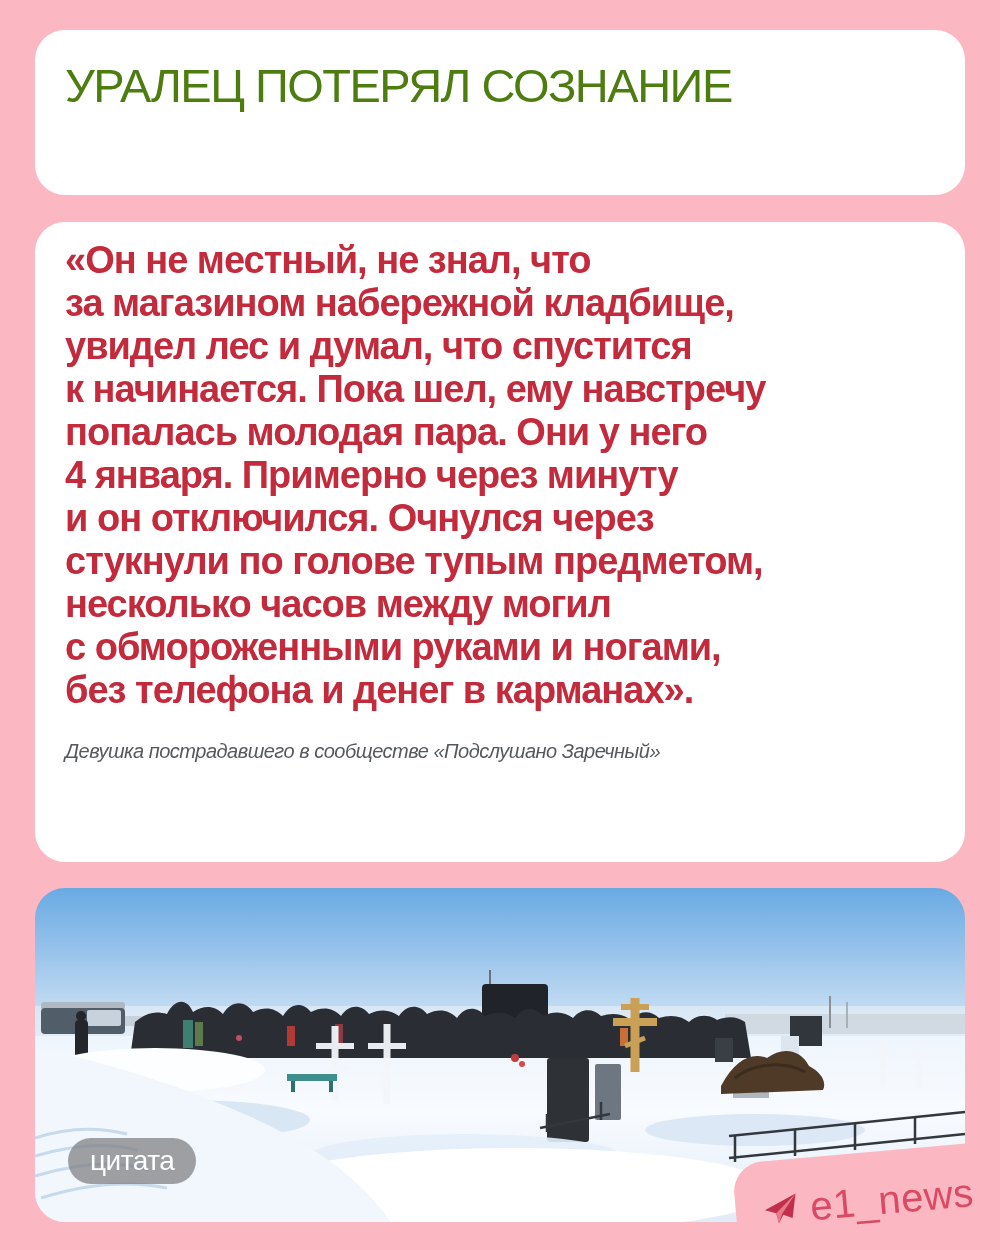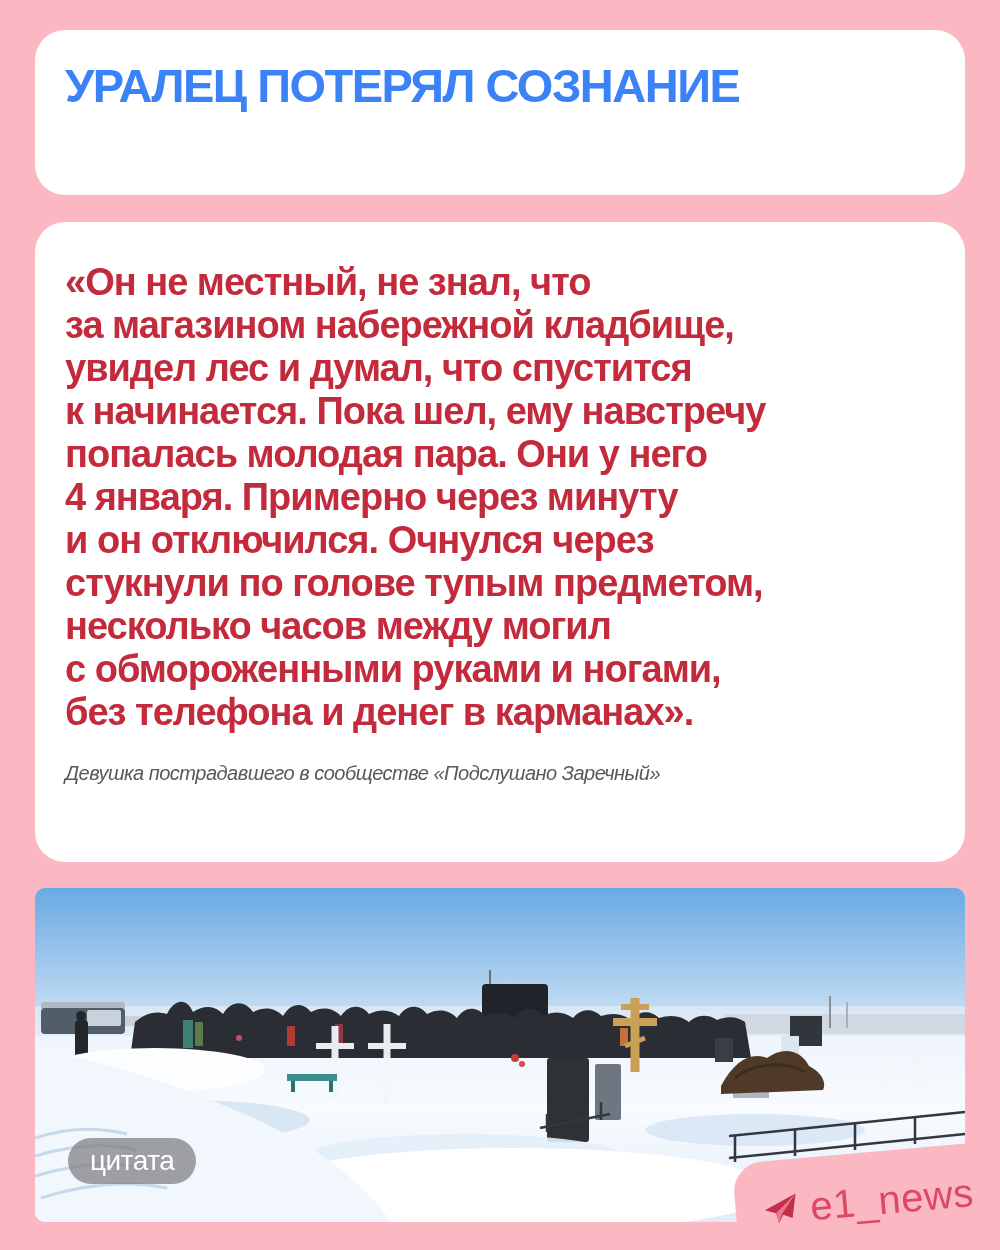--- a/index.html
+++ b/index.html
@@ -8,35 +8,35 @@
     background:#fbb7c2;
     font-family:"Liberation Sans","DejaVu Sans",sans-serif;
   }
   .page{position:relative;width:1000px;height:1250px;}
   .card{
     position:absolute;left:35px;width:930px;background:#ffffff;
     border-radius:30px;box-sizing:border-box;
   }
   .title-card{top:30px;height:165px;padding:30px 28px 0 30px;}
   .title-line{
-    font-size:47px;font-weight:bold;line-height:51px;
-    color:#3b82f6;letter-spacing:-1.5px;white-space:nowrap;
-  }
-  .quote-card{top:222px;height:640px;padding:39px 26px 0 30px;}
+    font-size:47px;font-weight:normal;line-height:51px;
+    color:#4d7c0f;letter-spacing:-1.5px;white-space:nowrap;
+  }
+  .quote-card{top:222px;height:640px;padding:17px 26px 0 30px;}
   .quote-line{
     font-size:38px;font-weight:bold;line-height:43px;
     color:#c32b3c;letter-spacing:-1px;white-space:nowrap;
   }
   .attribution{
     margin-top:23px;font-size:20px;line-height:32px;
     color:#55585c;letter-spacing:-0.5px;white-space:nowrap;font-style:italic;
   }
   .photo-wrap{position:absolute;left:35px;top:888px;width:930px;height:334px;}
   .photo{
-    position:absolute;inset:0;border-radius:10px;overflow:hidden;
+    position:absolute;inset:0;border-radius:30px;overflow:hidden;
   }
   .photo svg{display:block;width:100%;height:100%;}
   .quote-badge{
     position:absolute;left:33px;bottom:38px;
     min-width:112px;height:46px;border-radius:24px;
     background:rgba(125,125,128,0.72);
     color:#ffffff;font-size:28px;letter-spacing:-0.5px;
     display:flex;align-items:center;justify-content:center;
     padding:0 22px;box-sizing:border-box;
   }

